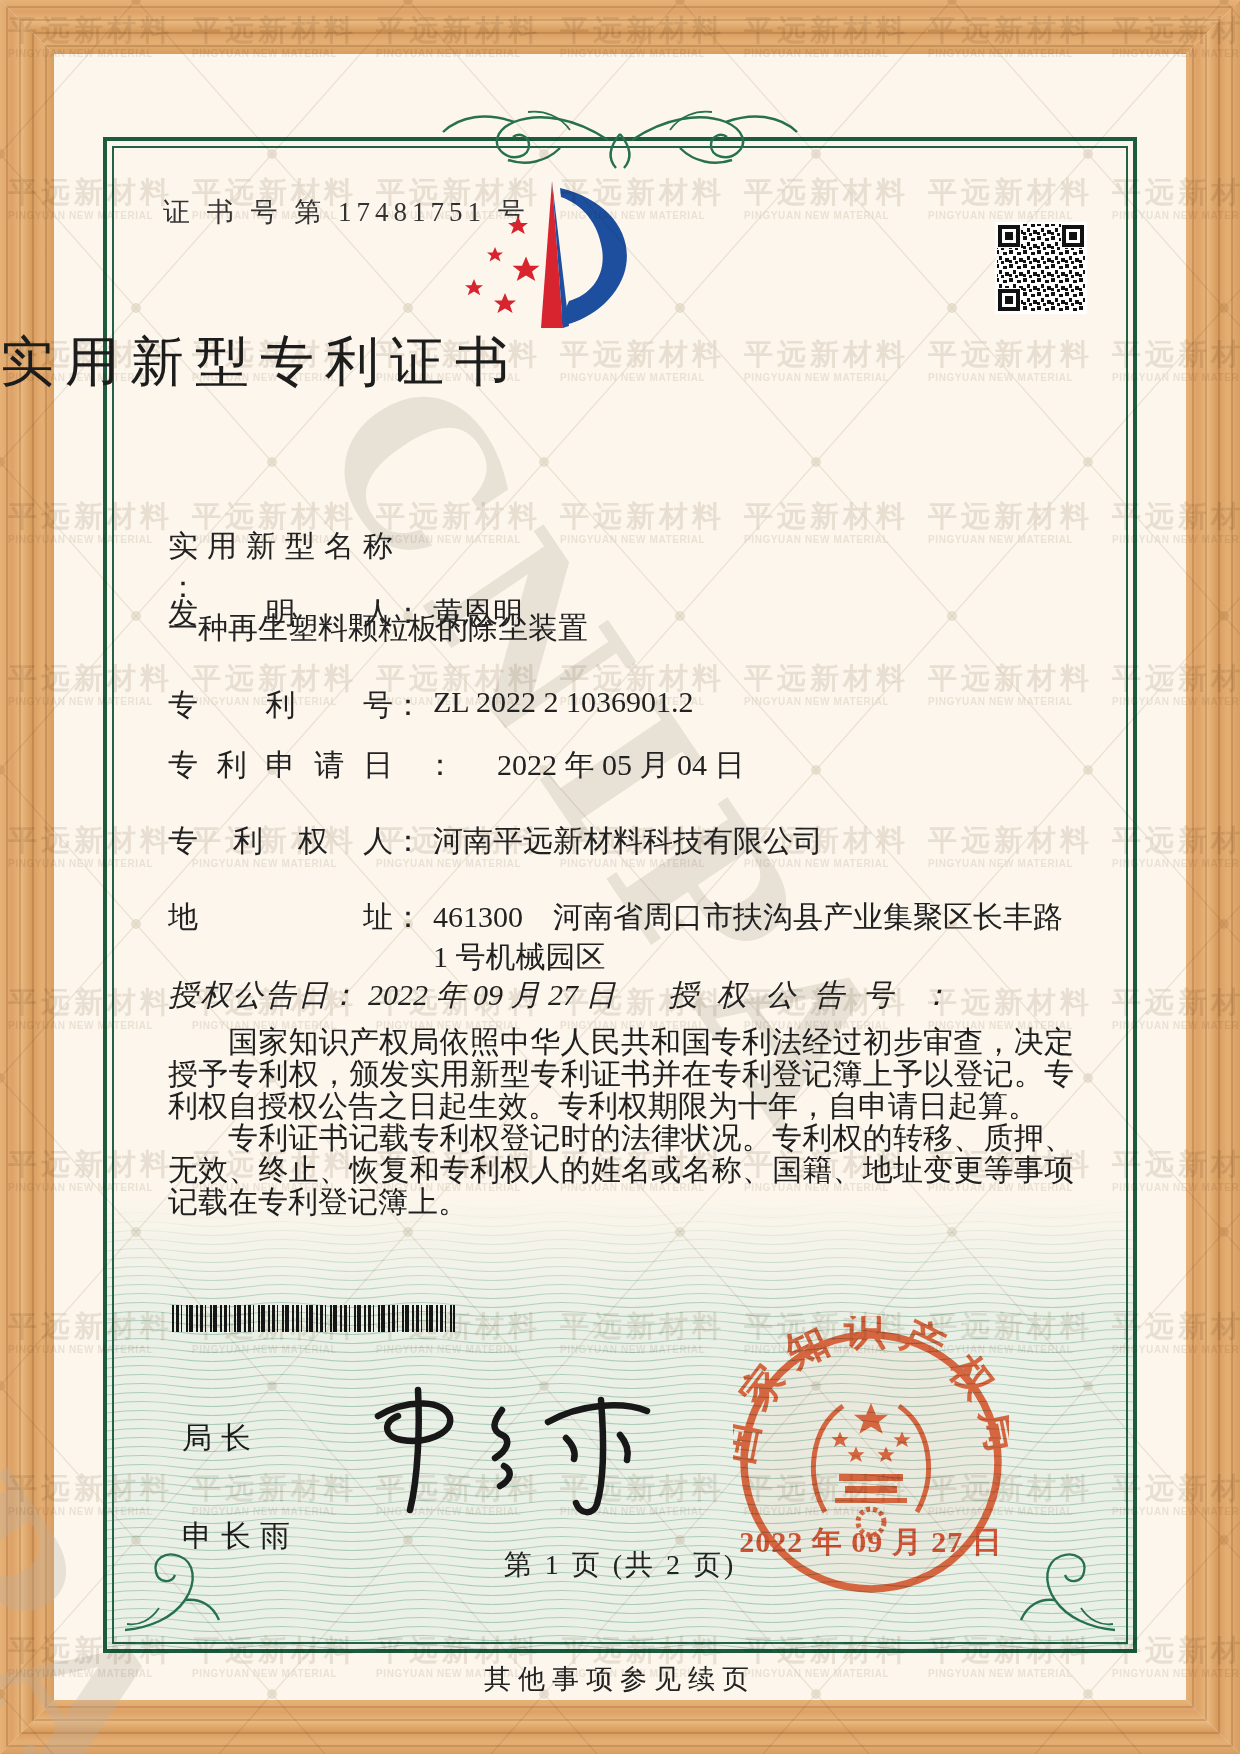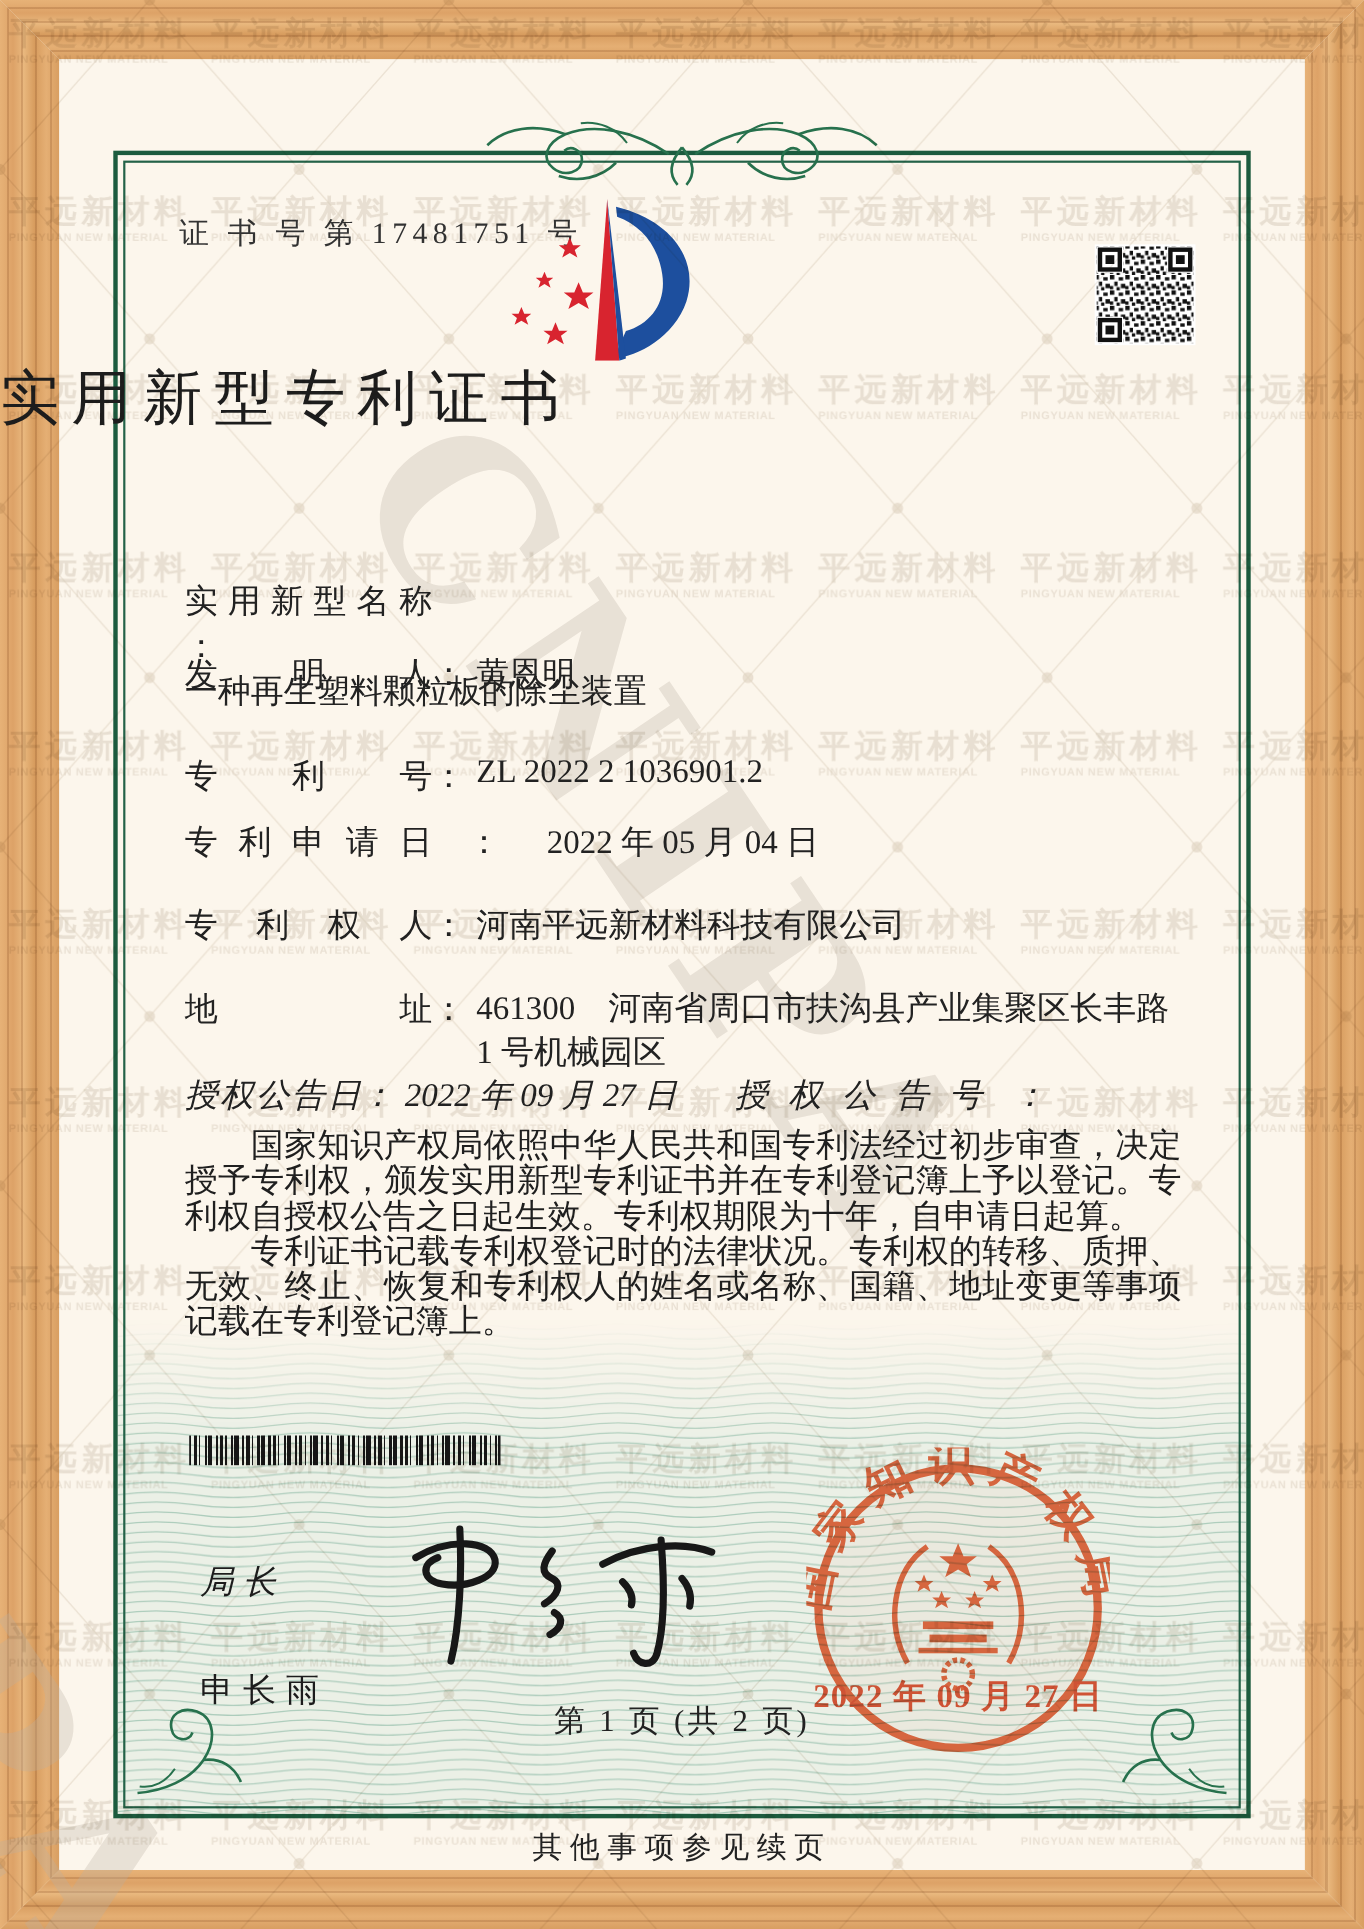--- a/index.html
+++ b/index.html
@@ -56,21 +56,21 @@
   .grant-right{position:absolute;left:500px;top:0;display:flex;gap:28px;}
   .grant-right .f-label{width:225px;}
 
   .legal{left:168px;top:1026px;width:906px;font-size:30px;line-height:32px;text-align:justify;color:#1f1f1f;}
   .legal p{margin:0;text-indent:2em;}
 
   .barcode{left:172px;top:1305px;width:283px;height:27px;
     background:repeating-linear-gradient(90deg,#161616 0 2px,rgba(0,0,0,0) 2px 4px,#161616 4px 7px,rgba(0,0,0,0) 7px 9px,#161616 9px 10px,rgba(0,0,0,0) 10px 14px,#161616 14px 16px,rgba(0,0,0,0) 16px 17px,#161616 17px 21px,rgba(0,0,0,0) 21px 24px);}
 
   .director{left:182px;font-family:"Liberation Sans","DejaVu Sans",sans-serif;font-size:30px;letter-spacing:9px;color:#1c1c1c;}
-  .d1{top:1418px;font-style:italic;} .d2{top:1516px;}
+  .d1{top:1418px;} .d2{top:1516px;}
 
   .signature{left:352px;top:1378px;z-index:4;}
   .seal{left:733px;top:1316px;z-index:4;mix-blend-mode:multiply;opacity:.95;}
 
   .page-footer{left:0;top:1546px;width:100%;text-align:center;font-size:28px;letter-spacing:3px;color:#222;}
   .cont-note{left:0;top:1661px;width:100%;text-align:center;font-size:27px;letter-spacing:7px;color:#222;z-index:3;}
 
   
   .wm-layer{position:absolute;inset:0;z-index:6;pointer-events:none;mix-blend-mode:multiply;opacity:.75;}
 

